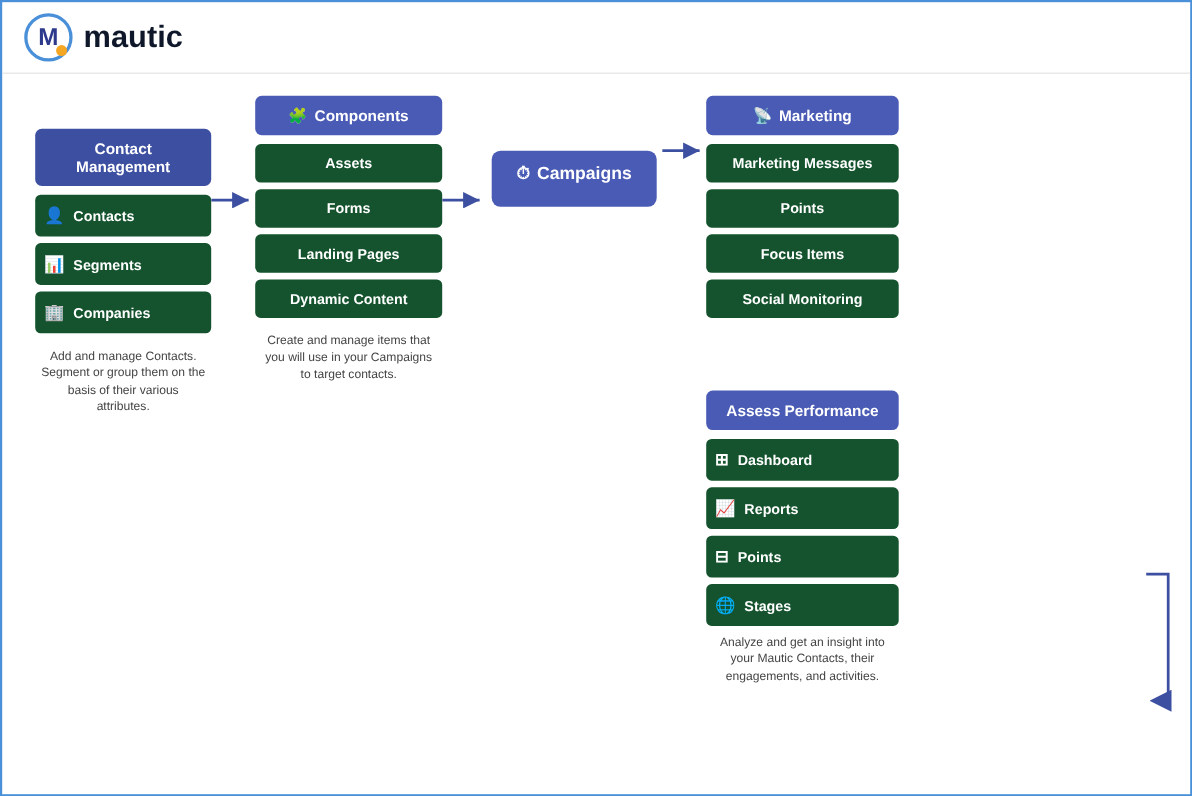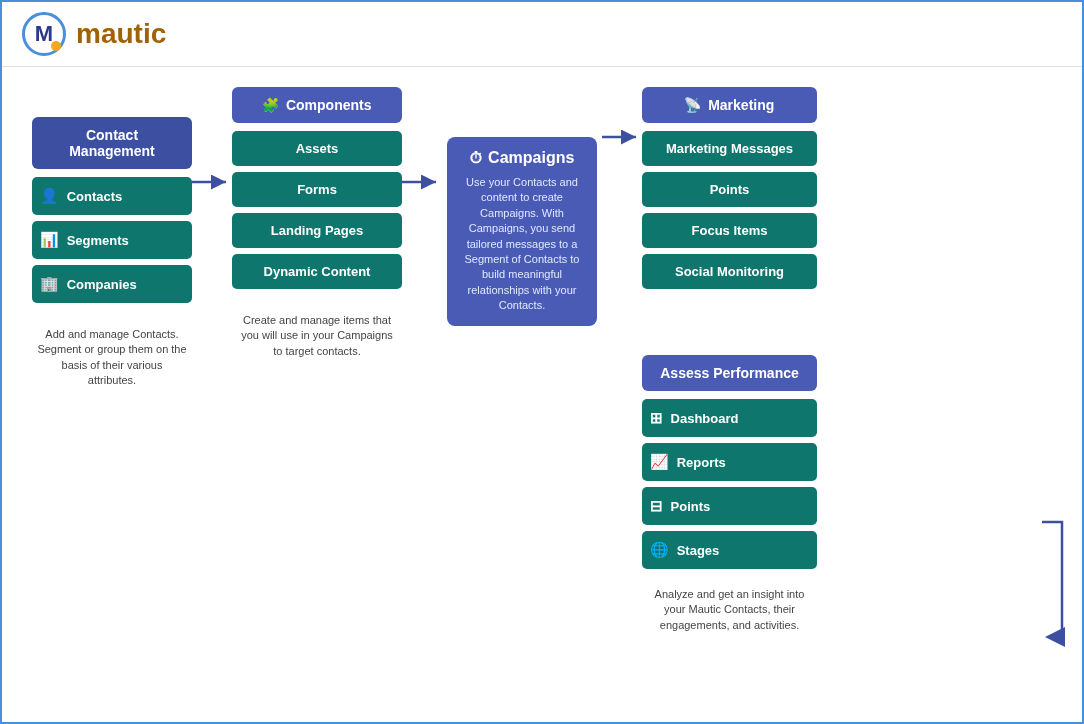--- a/index.html
+++ b/index.html
@@ -44,21 +44,21 @@
       right: 2px;
       width: 10px;
       height: 10px;
       background: #f5a623;
       border-radius: 50%;
     }
 
     .logo-text {
       font-size: 28px;
       font-weight: 700;
-      color: #a16207;
+      color: #0f172a;
     }
 
     .main-content {
       padding: 20px 30px;
       position: relative;
       height: calc(724px - 70px);
     }
 
     
     .flow-container {
@@ -97,21 +97,21 @@
       justify-content: center;
       gap: 6px;
     }
 
     .section-header.with-icon {
       background: #4a5bb5;
     }
 
     
     .nav-btn {
-      background: #0f766e;
+      background: #14532d;
       color: #fff;
       font-size: 13px;
       font-weight: 700;
       padding: 10px 8px;
       border-radius: 5px;
       text-align: center;
       width: 100%;
       margin-bottom: 6px;
       display: flex;
       align-items: center;
@@ -120,21 +120,21 @@
     }
 
     .nav-btn.centered {
       justify-content: center;
     }
 
     .description-text {
       font-size: 11px;
       color: #444;
       text-align: center;
-      margin-top: 18px;
+      margin-top: 8px;
       line-height: 1.4;
       padding: 0 5px;
     }
 
     
     .svg-overlay {
       position: absolute;
       top: 0;
       left: 0;
       width: 100%;
@@ -246,21 +246,20 @@
         <line x1="0" y1="10" x2="34" y2="10" stroke="#3d4fa0" stroke-width="2.5" marker-end="url(#ah2)"></line>
       </svg>
     </div>
 
     <div class="col col-campaigns">
       <div class="campaign-box">
         <div class="title">
           <span>⏱</span>
           <span>Campaigns</span>
         </div>
-        <div class="desc">Use your Contacts and content to create Campaigns. With Campaigns, you send tailored messages to a Segment of Contacts to build meaningful relationships with your Contacts.</div>
       </div>
     </div>
 
     <div style="display:flex; align-items:center; margin-top: 40px; width:40px;">
       <svg width="40" height="20">
         <defs>
           <marker id="ah3" markerWidth="6" markerHeight="6" refX="6" refY="3" orient="auto">
             <path d="M0,0 L6,3 L0,6 Z" fill="#3d4fa0"></path>
           </marker>
         </defs>

